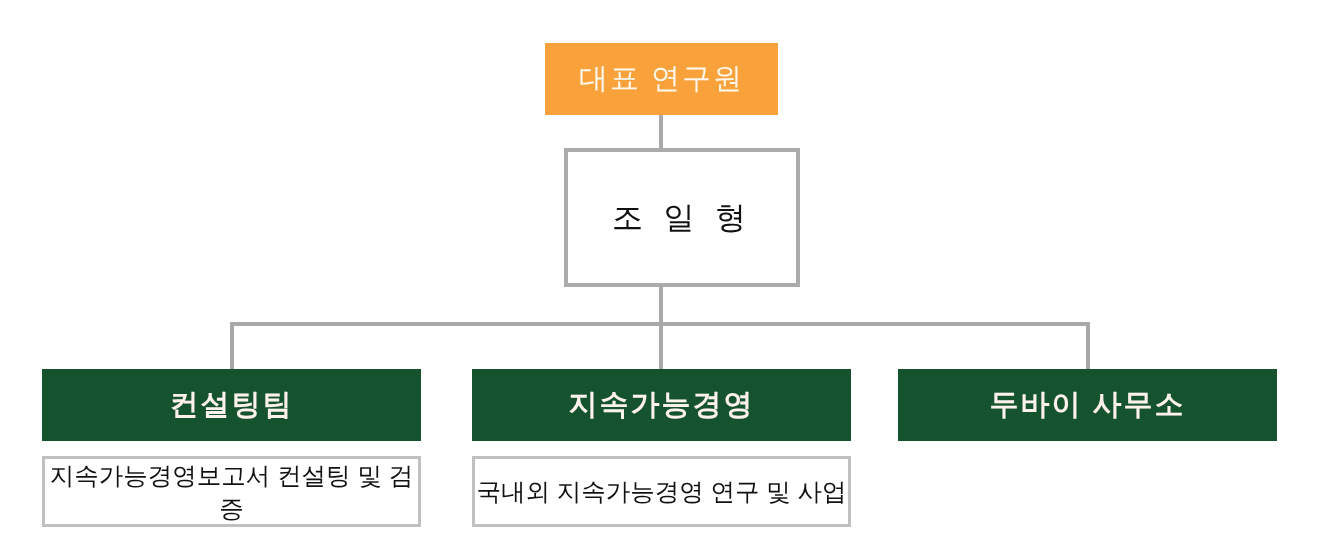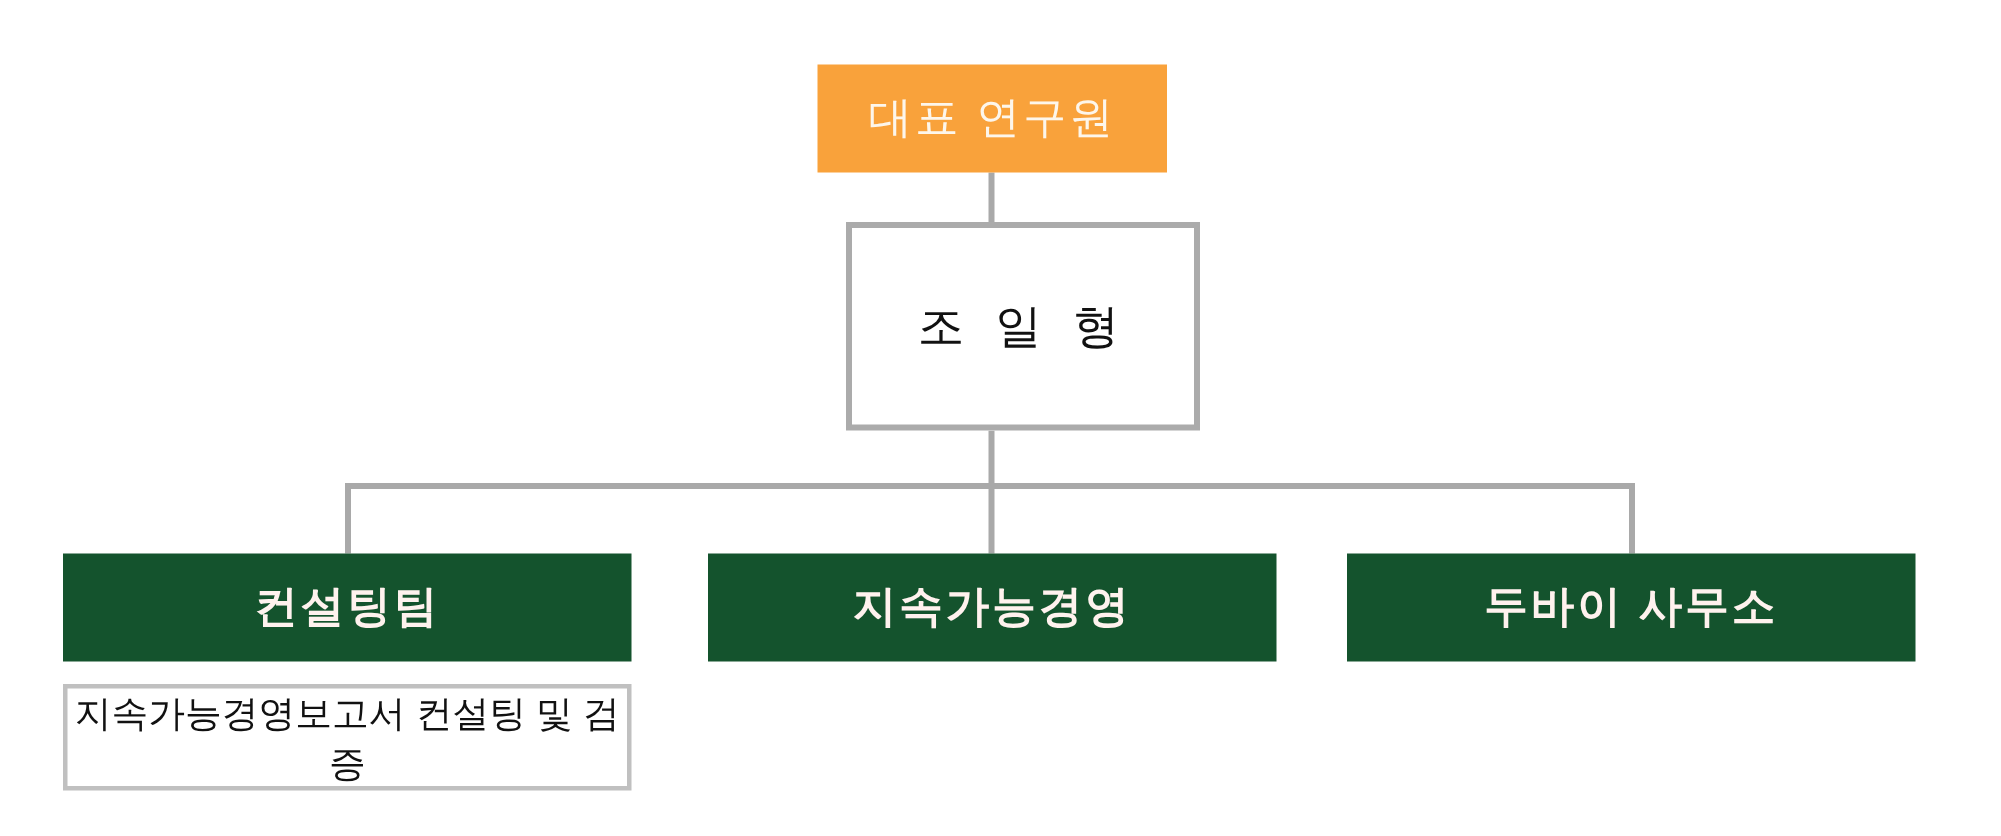--- a/index.html
+++ b/index.html
@@ -75,16 +75,17 @@
   <div class="connector v-line c-drop-right"></div>
 
   <div class="node root-node">대표 연구원</div>
 
   <div class="node name-node">조 일 형</div>
 
   <div class="node team-node team-1">컨설팅팀</div>
   <div class="node desc-node desc-1">지속가능경영보고서 컨설팅 및 검증</div>
 
   <div class="node team-node team-2">지속가능경영</div>
+  <div class="node desc-node desc-2">국내외 지속가능경영 연구 및 사업</div>
 
   <div class="node team-node team-3">두바이 사무소</div>
 
 </div>
 
 </body></html>

